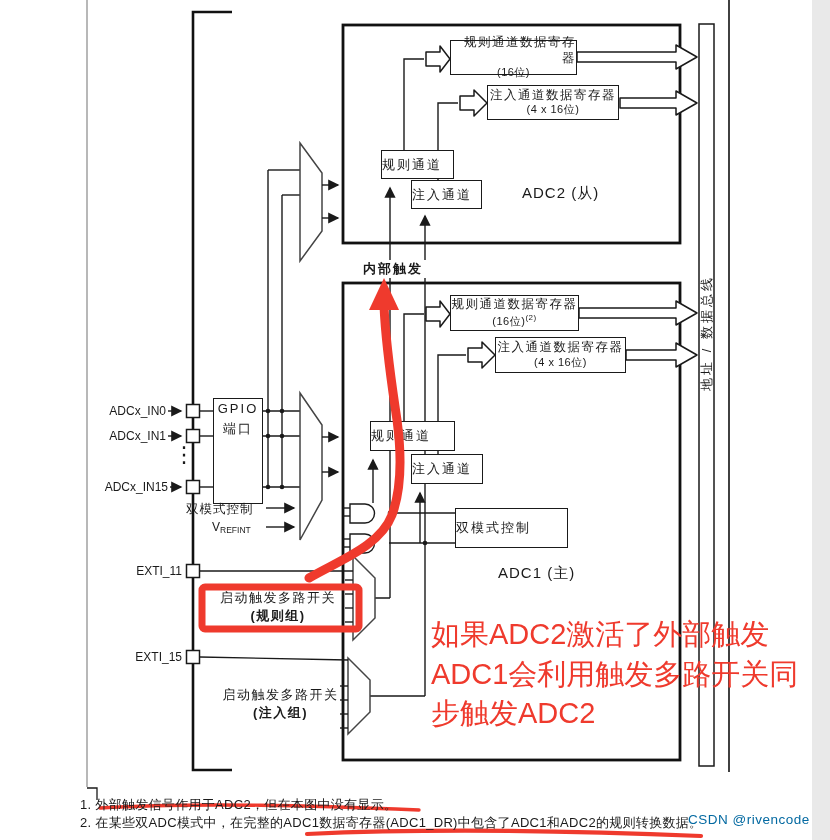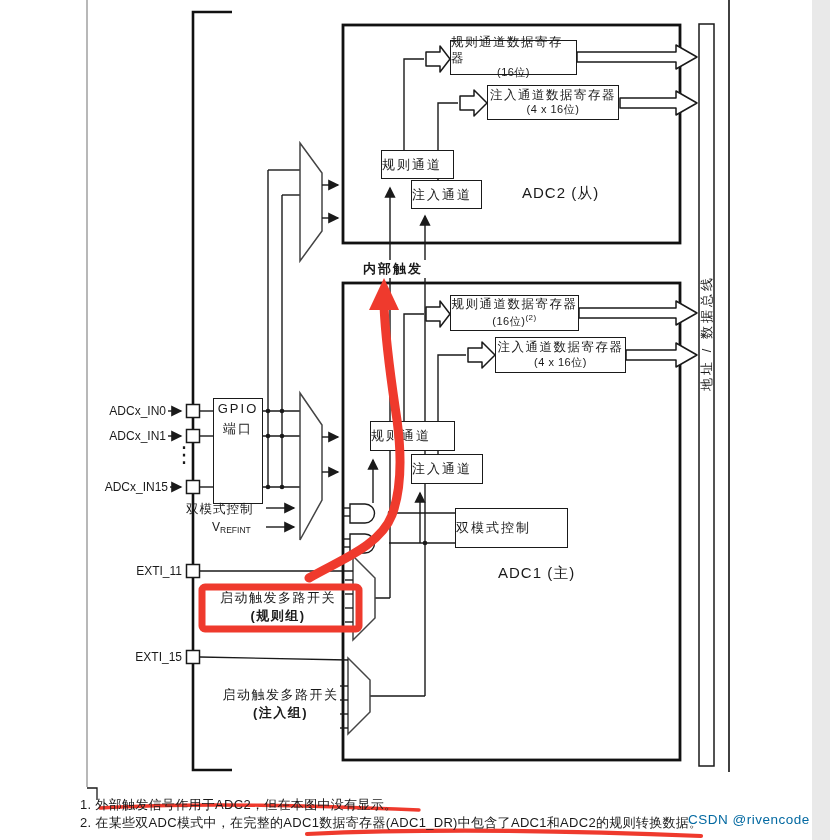--- a/index.html
+++ b/index.html
@@ -3,21 +3,21 @@
 <meta charset="utf-8">
 <style>
   * { margin:0; padding:0; box-sizing:border-box; }
   html,body { width:830px; height:840px; background:#ffffff; overflow:hidden;
     font-family:"Liberation Sans", sans-serif; color:#1a1a1a; }
   #stage { position:relative; width:830px; height:840px; background:#fff; }
   svg { position:absolute; left:0; top:0; }
   .layer { position:absolute; left:0; top:0; width:830px; height:840px; }
   .dbox { position:absolute; border:1.6px solid #1a1a1a; background:#fff;
     display:flex; flex-direction:column; align-items:center; justify-content:center;
-    text-align:left; font-size:12.5px; letter-spacing:1.5px; line-height:1.25; }
+    text-align:right; font-size:12.5px; letter-spacing:1.5px; line-height:1.25; }
   .dbox .sub { font-size:11px; letter-spacing:0.5px; }
   .dbox .sub sup { font-size:8px; }
   .chbox { position:absolute; border:1.6px solid #1a1a1a; background:#fff;
     display:flex; align-items:center; 
     font-size:13px; letter-spacing:2px; }
   .lbl { position:absolute; font-size:12px; white-space:nowrap; }
   .rt { text-align:right; }
   .blocktitle { position:absolute; font-size:15px; letter-spacing:1px; white-space:nowrap; }
   .cnlabel { position:absolute; font-size:13px; font-weight:bold; letter-spacing:2px;
     background:#fff; padding:0 3px; white-space:nowrap; }
@@ -223,19 +223,24 @@
   <div class="buslabel">地址 / 数据总线</div>
 
   <svg class="layer" width="830" height="840" viewBox="0 0 830 840" style="pointer-events:none;">
     <rect x="202" y="587" width="157" height="42" rx="3" fill="none" stroke="var(--red,#ef3a2d)" stroke-width="7"></rect>
     <path d="M309,578 C340,560 380,546 392,515 C402,488 401,450 397,420 C393,392 386,350 384,306" fill="none" stroke="var(--red,#ef3a2d)" stroke-width="9" stroke-linecap="round"></path>
     <polygon points="369,310 399,310 384,278" fill="var(--red,#ef3a2d)"></polygon>
     <path d="M100,808 C200,802 320,806 419,810" fill="none" stroke="var(--red,#ef3a2d)" stroke-width="3.4" stroke-linecap="round"></path>
     <path d="M307,834 C440,828 580,831 701,836" fill="none" stroke="var(--red,#ef3a2d)" stroke-width="4.2" stroke-linecap="round"></path>
   </svg>
 
+  <div class="rednote">
+    <div>如果ADC2激活了外部触发</div>
+    <div>ADC1会利用触发多路开关同</div>
+    <div>步触发ADC2</div>
+  </div>
 
   <div class="fn" style="left:80px;top:796px;">1.  外部触发信号作用于ADC2，但在本图中没有显示。</div>
   <div class="fn" style="left:80px;top:814px;">2.  在某些双ADC模式中，在完整的ADC1数据寄存器(ADC1_DR)中包含了ADC1和ADC2的规则转换数据。</div>
   <div class="watermark">CSDN @rivencode</div>
 
   <div class="edge"></div>
 </div>
 
 </body></html>

